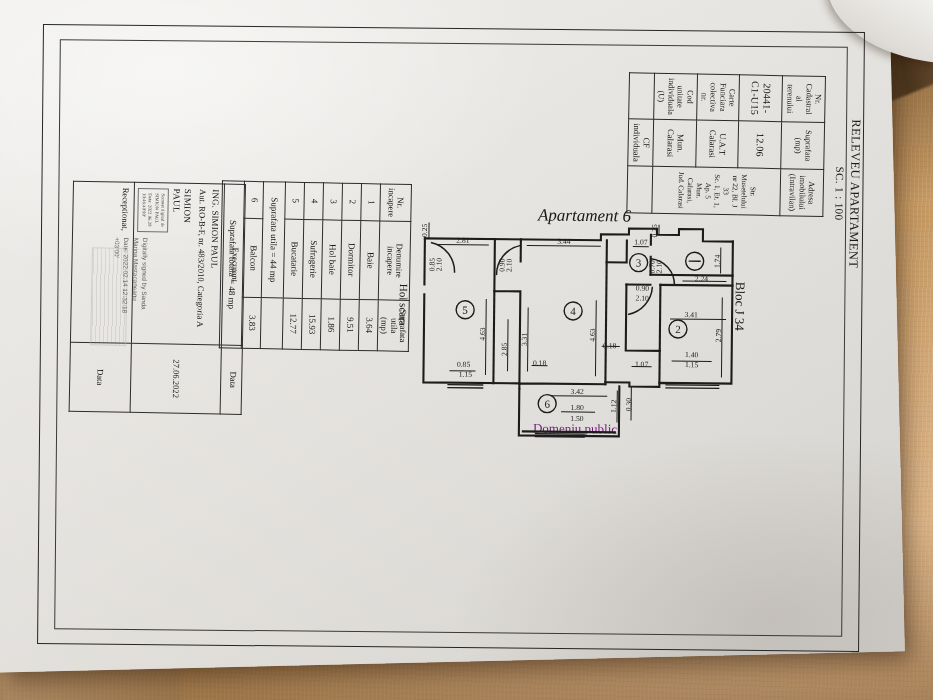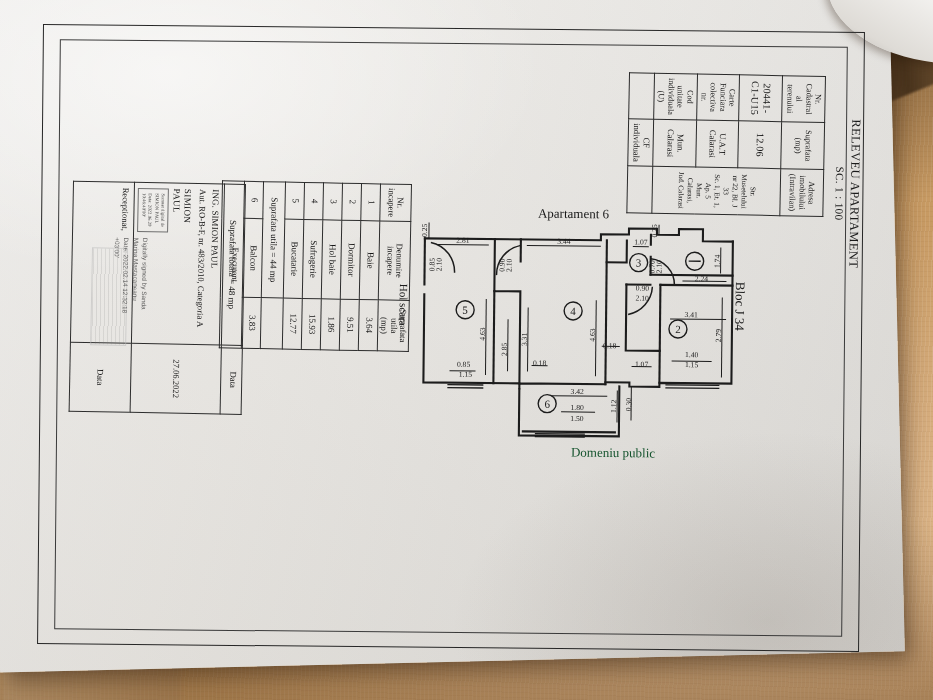--- a/index.html
+++ b/index.html
@@ -172,25 +172,25 @@
   }
 
   
   #plan{
     position:absolute;left:420px;top:200px;width:320px;height:250px;
     transform:rotate(0.6deg);
   }
   #plan svg{display:block;}
   #apt-title{
     position:absolute;left:538px;top:206px;
-    font-size:13px;color:#171717;transform:rotate(0.6deg);white-space:nowrap;
+    font-size:17px;color:#171717;transform:rotate(0.6deg);white-space:nowrap;font-style:italic;
   }
   #domeniu{
-    position:absolute;left:533px;top:445px;
-    font-size:13px;color:#14532d;transform:rotate(0.6deg);white-space:nowrap;margin-left:38px;
+    position:absolute;left:533px;top:421px;
+    font-size:13px;color:#701a75;transform:rotate(0.6deg);white-space:nowrap;
   }
 </style>
 </head>
 <body>
 
 <div id="scene">
   <div class="bg-base"></div>
   <div class="bg-weave"></div>
   <div class="bg-shadow-tl"></div>
   <div class="bg-shadow-tr"></div>

